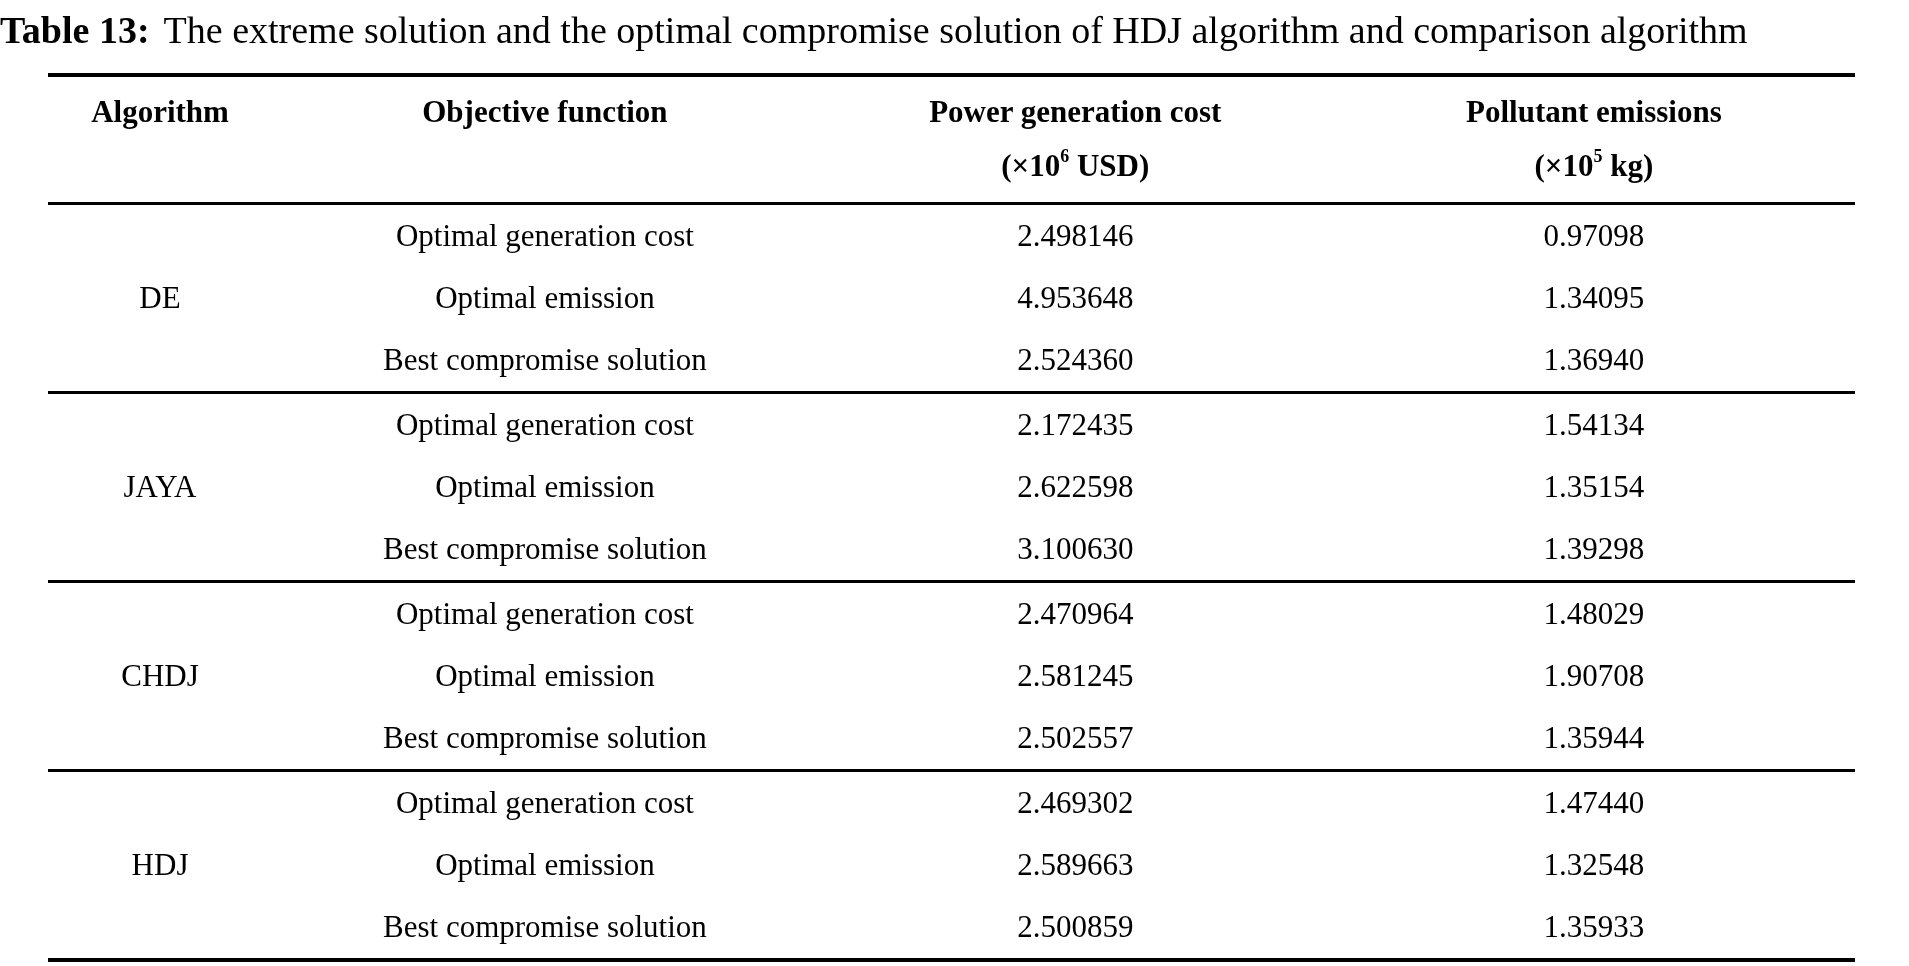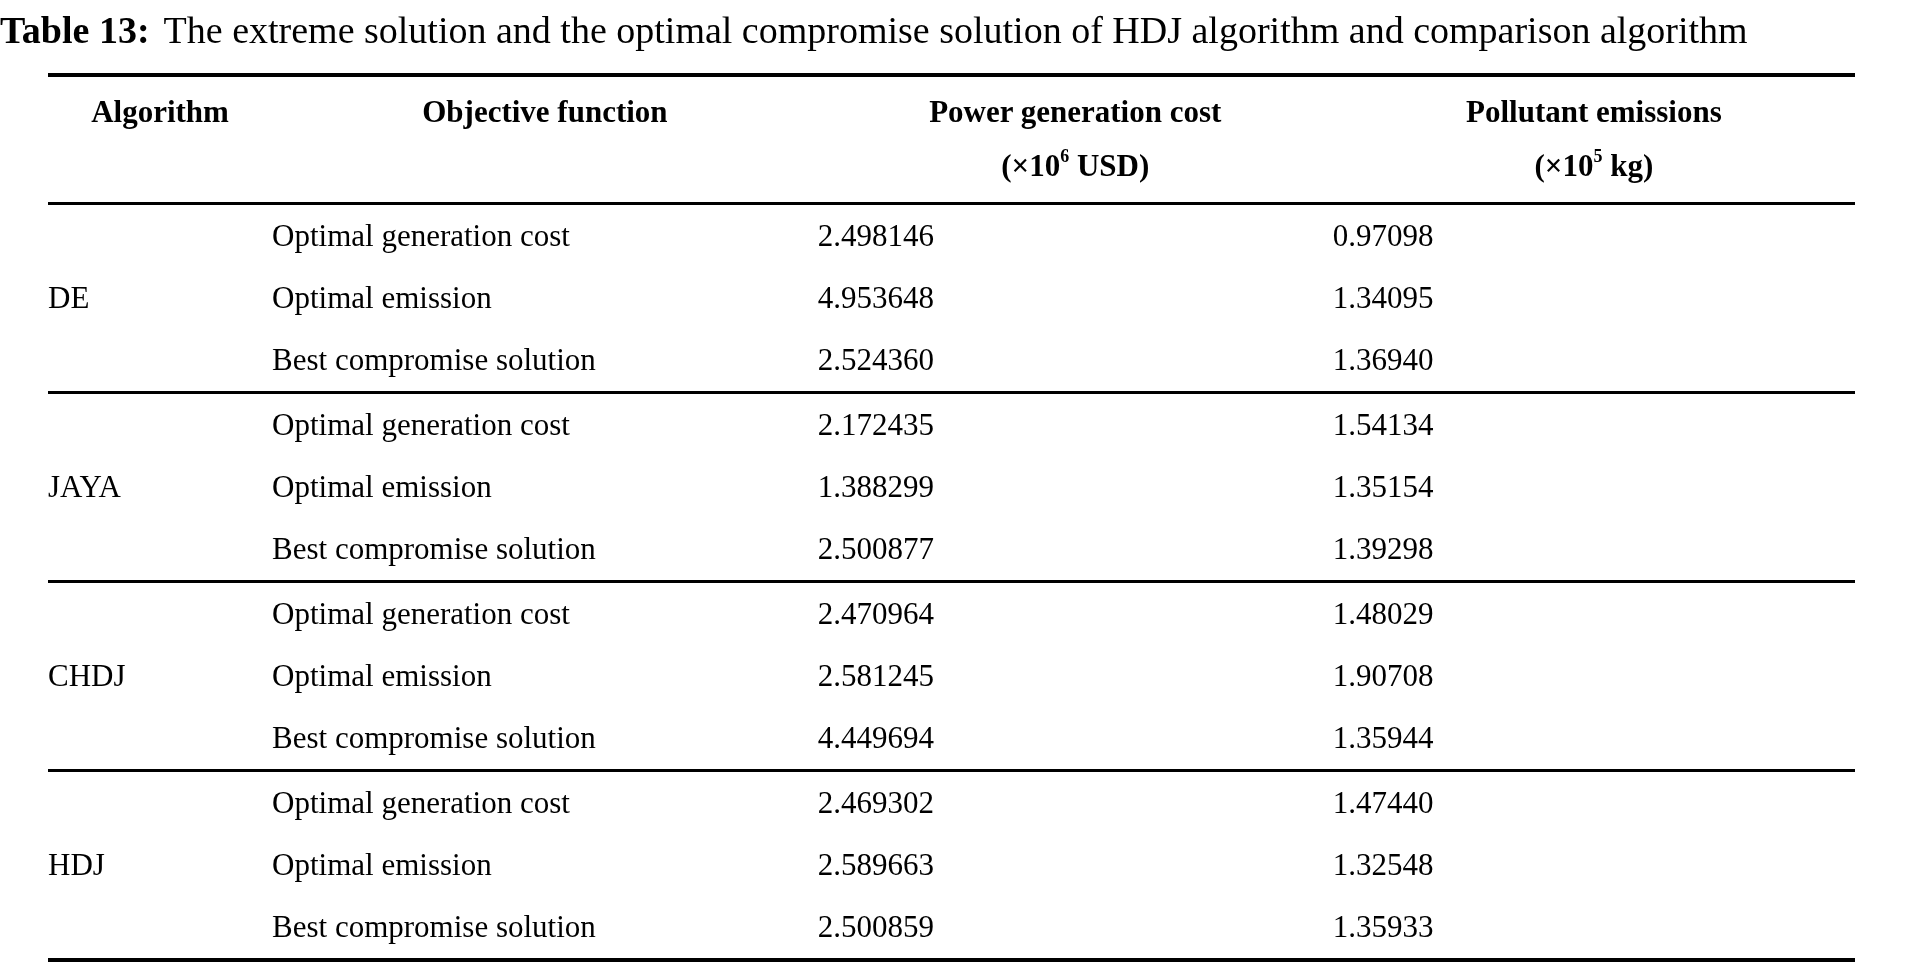--- a/index.html
+++ b/index.html
@@ -47,21 +47,21 @@
     border-bottom: 4px solid #000;
   }
   th {
     font-weight: bold;
     vertical-align: top;
     text-align: center;
     padding: 8px 0 9px 0;
     line-height: 54px;
   }
   td {
-    text-align: left;
+    text-align: center;
     vertical-align: middle;
     height: 62px;
     padding: 0;
     line-height: 62px;
   }
   sup {
     font-size: 0.58em;
     line-height: 0;
     vertical-align: 14px;
   }
@@ -118,45 +118,45 @@
 
     <tbody class="group">
       <tr>
         <td rowspan="3">JAYA</td>
         <td>Optimal generation cost</td>
         <td>2.172435</td>
         <td>1.54134</td>
       </tr>
       <tr>
         <td>Optimal emission</td>
-        <td>1.388299</td>
+        <td>2.622598</td>
         <td>1.35154</td>
       </tr>
       <tr>
         <td>Best compromise solution</td>
-        <td>2.500877</td>
+        <td>3.100630</td>
         <td>1.39298</td>
       </tr>
     </tbody>
 
     <tbody class="group">
       <tr>
         <td rowspan="3">CHDJ</td>
         <td>Optimal generation cost</td>
         <td>2.470964</td>
         <td>1.48029</td>
       </tr>
       <tr>
         <td>Optimal emission</td>
         <td>2.581245</td>
         <td>1.90708</td>
       </tr>
       <tr>
         <td>Best compromise solution</td>
-        <td>4.449694</td>
+        <td>2.502557</td>
         <td>1.35944</td>
       </tr>
     </tbody>
 
     <tbody class="group">
       <tr>
         <td rowspan="3">HDJ</td>
         <td>Optimal generation cost</td>
         <td>2.469302</td>
         <td>1.47440</td>

